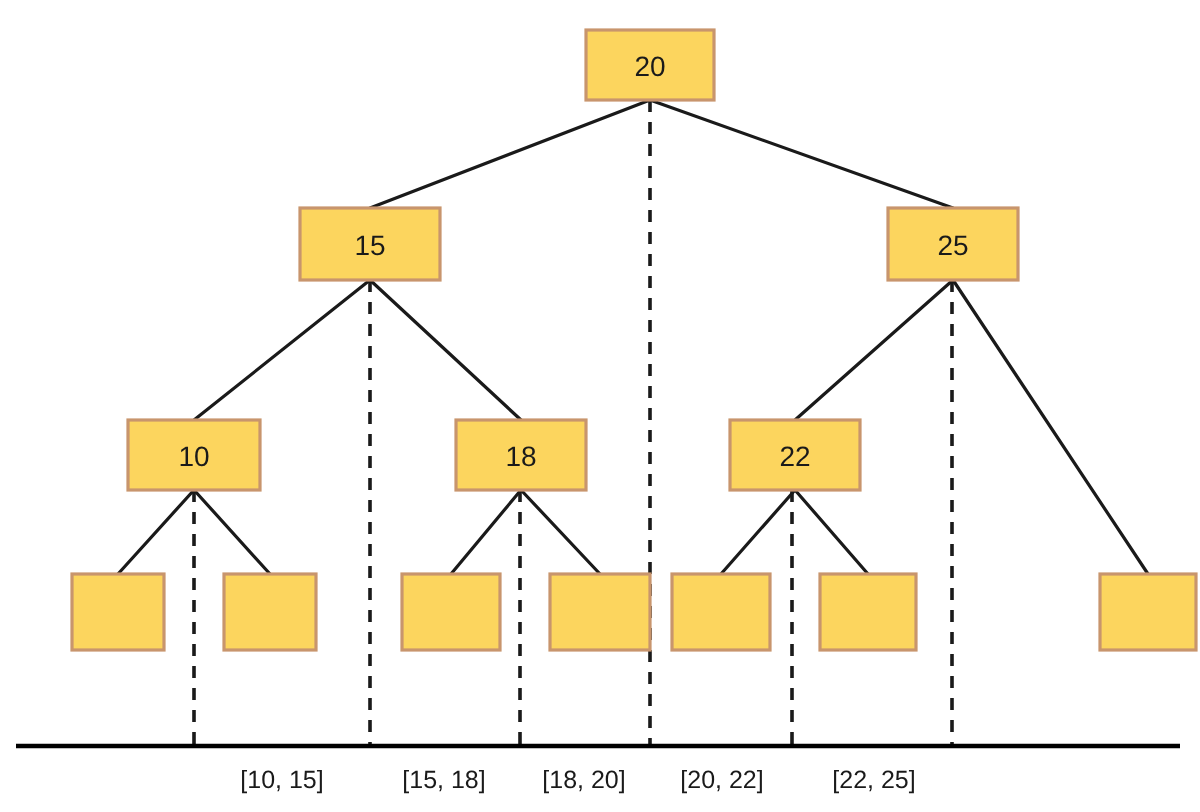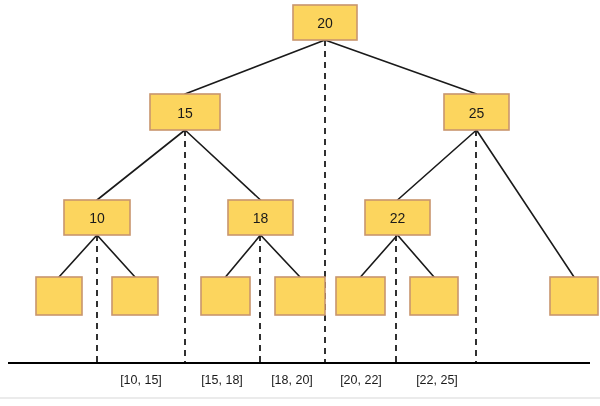--- a/index.html
+++ b/index.html
@@ -11,21 +11,21 @@
   body {
     width: 600px;
     height: 406px;
     position: relative;
     overflow: hidden;
     font-family: "Liberation Sans", sans-serif;
   }
   #diagram-root {
     position: absolute;
     left: 0;
-    top: 0;
+    top: 10px;
     width: 600px;
     height: 336px;
     border-radius: 20px;
   }
   #diagram-svg {
     position: absolute;
     left: 0;
     top: 0;
     width: 600px;
     height: 406px;

